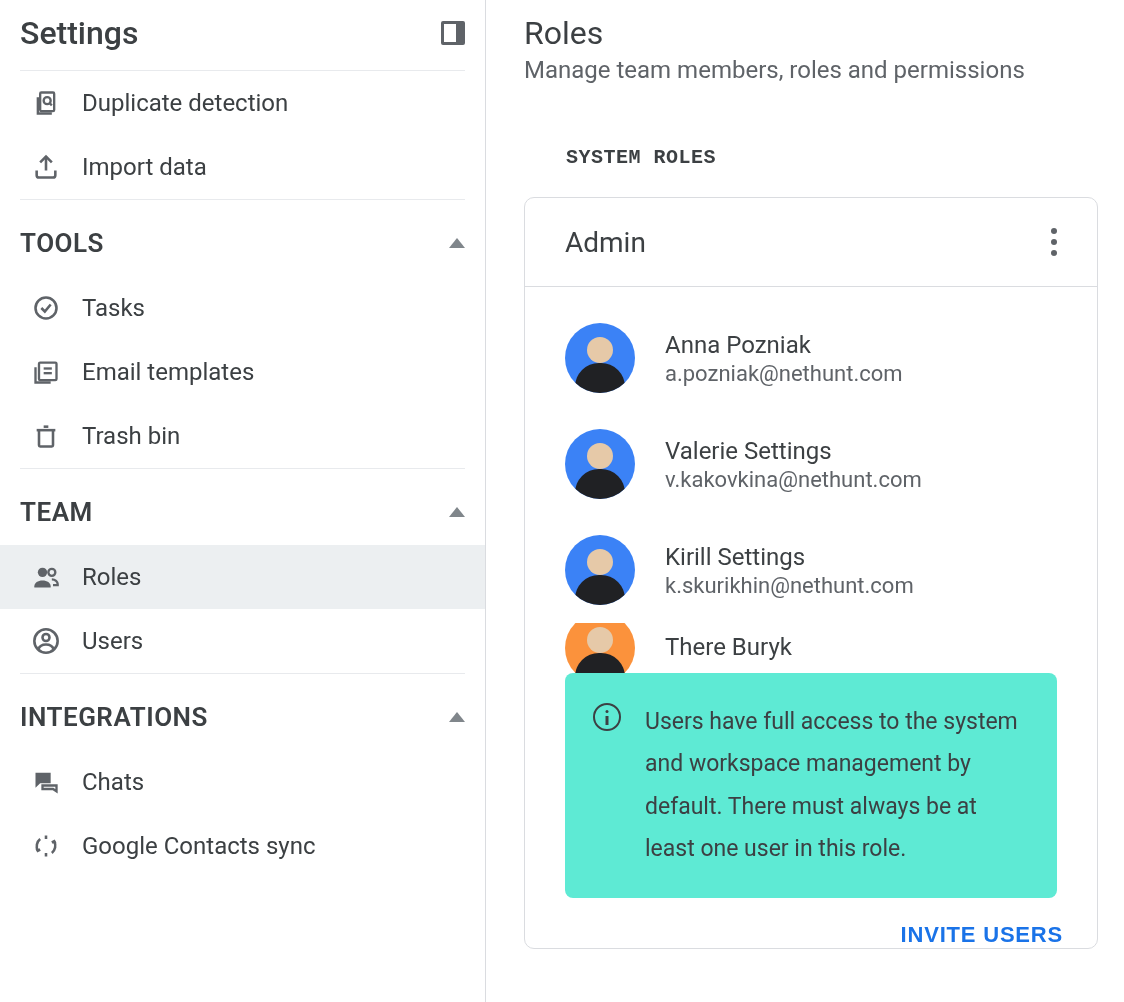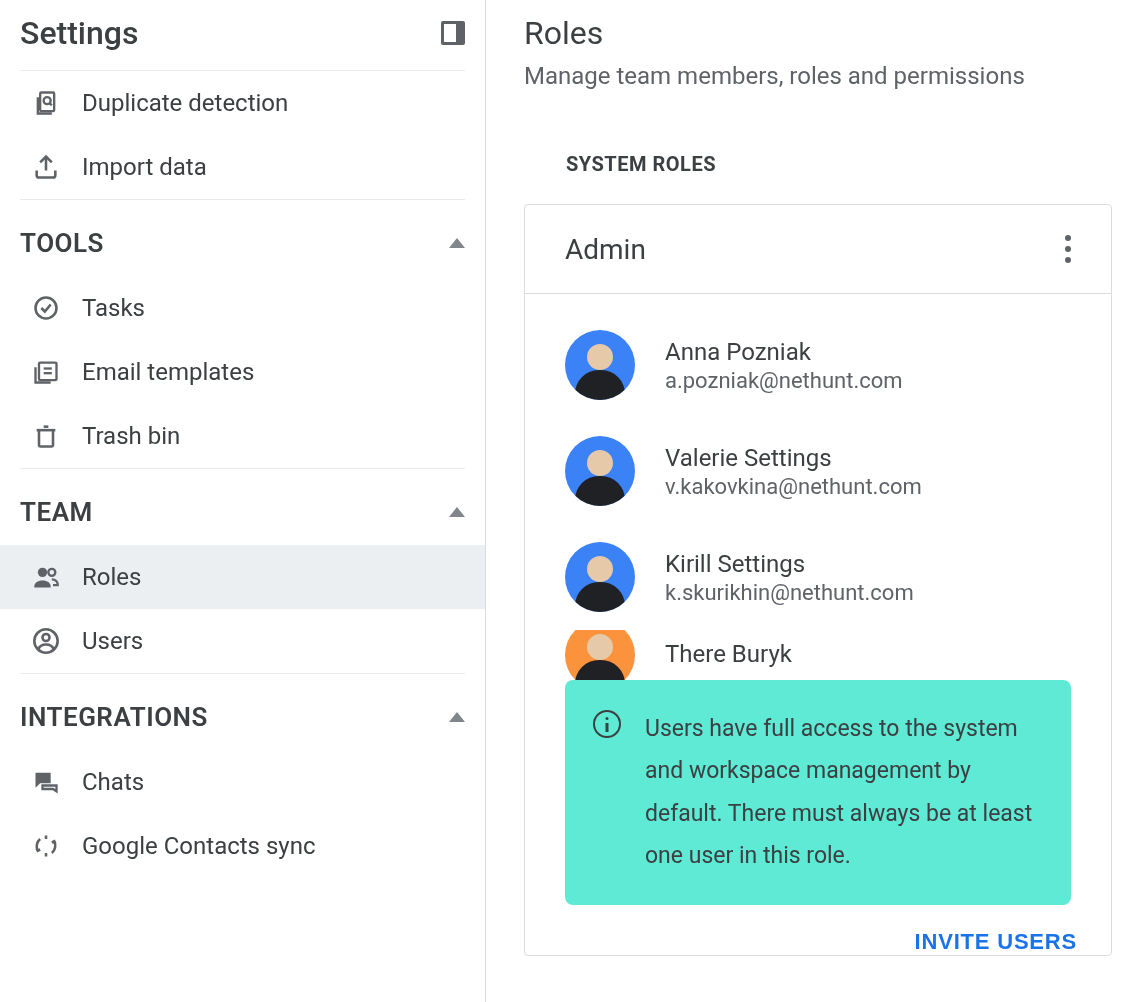--- a/index.html
+++ b/index.html
@@ -94,35 +94,36 @@
   }
   .page-title {
     font-size: 32px;
     color: #3c4043;
     font-weight: 400;
     padding-top: 14px;
   }
   .page-subtitle {
     font-size: 24px;
     color: #5f6368;
-    margin-top: 10px;
+    margin-top: 4px;
   }
   .section-label {
     font-size: 20px;
     font-weight: 700;
     letter-spacing: 0.5px;
     color: #3c4043;
     margin-top: 62px;
     margin-left: 42px;
+    font-family: Liberation Mono, monospace;
   }
   .role-card {
     margin-top: 28px;
     border: 1px solid #dadce0;
-    border-radius: 4px;
-    margin-right: 12px;
+    border-radius: 10px;
+    margin-right: 26px;
     background: #fff;
   }
   .role-card-header {
     display: flex;
     justify-content: space-between;
     align-items: center;
     padding: 24px 34px 24px 40px;
     border-bottom: 1px solid #dadce0;
   }
   .role-name {

